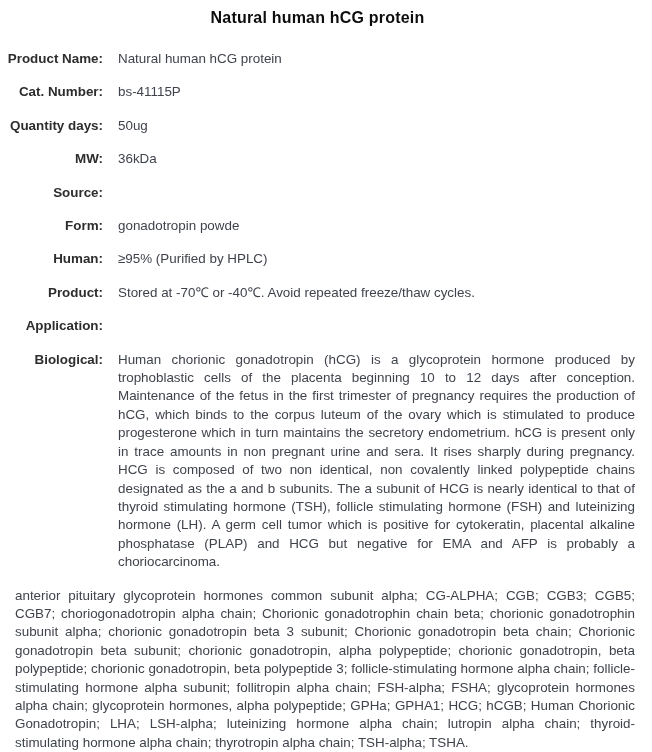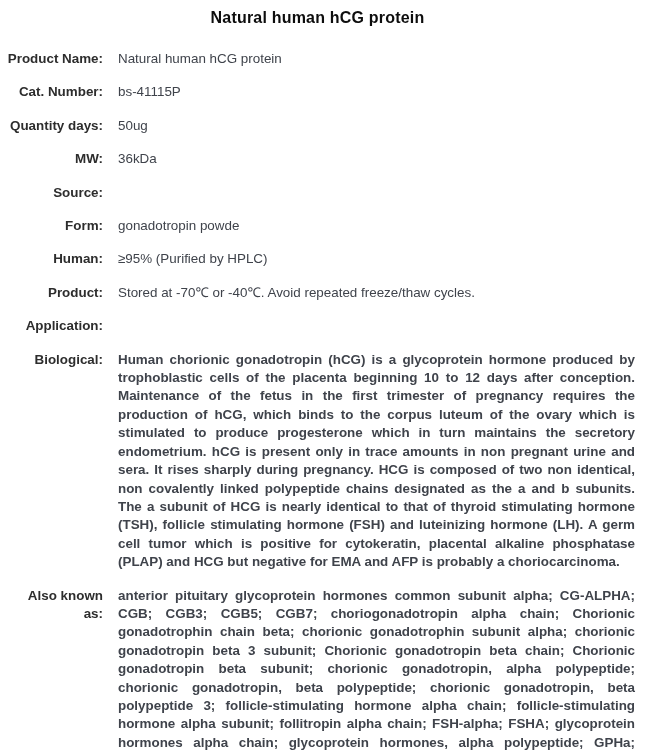--- a/index.html
+++ b/index.html
@@ -38,21 +38,21 @@
     font-weight: bold;
     color: #2d2d2d;
     white-space: pre-line;
   }
   .value {
     flex: 1;
     margin-left: 15px;
     white-space: pre-line;
     color: #3f434b;
   }
-  .row.justify .value { text-align: justify; font-weight: bold; }
+  .row.justify .value { text-align: justify; }
 </style>
 </head>
 <body>
 
 <div class="page">
 
   <h1 class="title">Natural human hCG protein</h1>
 
   <div>
 
@@ -98,19 +98,17 @@
     <div class="row">
       <div class="label">Application:</div>
     </div>
 
     <div class="row justify">
       <div class="label">Biological:</div>
       <div class="value">Human chorionic gonadotropin (hCG) is a glycoprotein hormone produced by trophoblastic cells of the placenta beginning 10 to 12 days after conception. Maintenance of the fetus in the first trimester of pregnancy requires the production of hCG, which binds to the corpus luteum of the ovary which is stimulated to produce progesterone which in turn maintains the secretory endometrium. hCG is present only in trace amounts in non pregnant urine and sera. It rises sharply during pregnancy. HCG is composed of two non identical, non covalently linked polypeptide chains designated as the a and b subunits. The a subunit of HCG is nearly identical to that of thyroid stimulating hormone (TSH), follicle stimulating hormone (FSH) and luteinizing hormone (LH). A germ cell tumor which is positive for cytokeratin, placental alkaline phosphatase (PLAP) and HCG but negative for EMA and AFP is probably a choriocarcinoma.</div>
     </div>
 
     <div class="row justify">
-      <div class="label">Also known
-as:</div>
       <div class="value">anterior pituitary glycoprotein hormones common subunit alpha; CG-ALPHA; CGB; CGB3; CGB5; CGB7; choriogonadotropin alpha chain; Chorionic gonadotrophin chain beta; chorionic gonadotrophin subunit alpha; chorionic gonadotropin beta 3 subunit; Chorionic gonadotropin beta chain; Chorionic gonadotropin beta subunit; chorionic gonadotropin, alpha polypeptide; chorionic gonadotropin, beta polypeptide; chorionic gonadotropin, beta polypeptide 3; follicle-stimulating hormone alpha chain; follicle-stimulating hormone alpha subunit; follitropin alpha chain; FSH-alpha; FSHA; glycoprotein hormones alpha chain; glycoprotein hormones, alpha polypeptide; GPHa; GPHA1; HCG; hCGB; Human Chorionic Gonadotropin; LHA; LSH-alpha; luteinizing hormone alpha chain; lutropin alpha chain; thyroid-stimulating hormone alpha chain; thyrotropin alpha chain; TSH-alpha; TSHA.</div>
     </div>
 
   </div>
 </div>
 
 </body></html>

